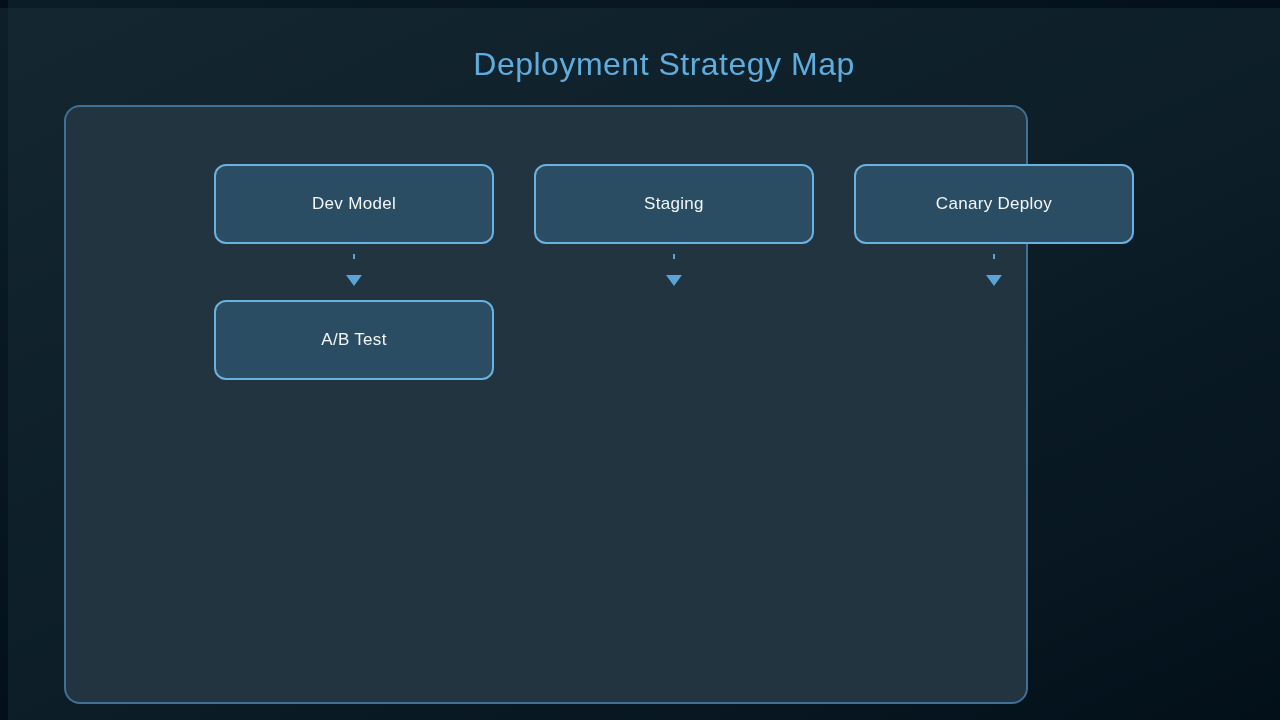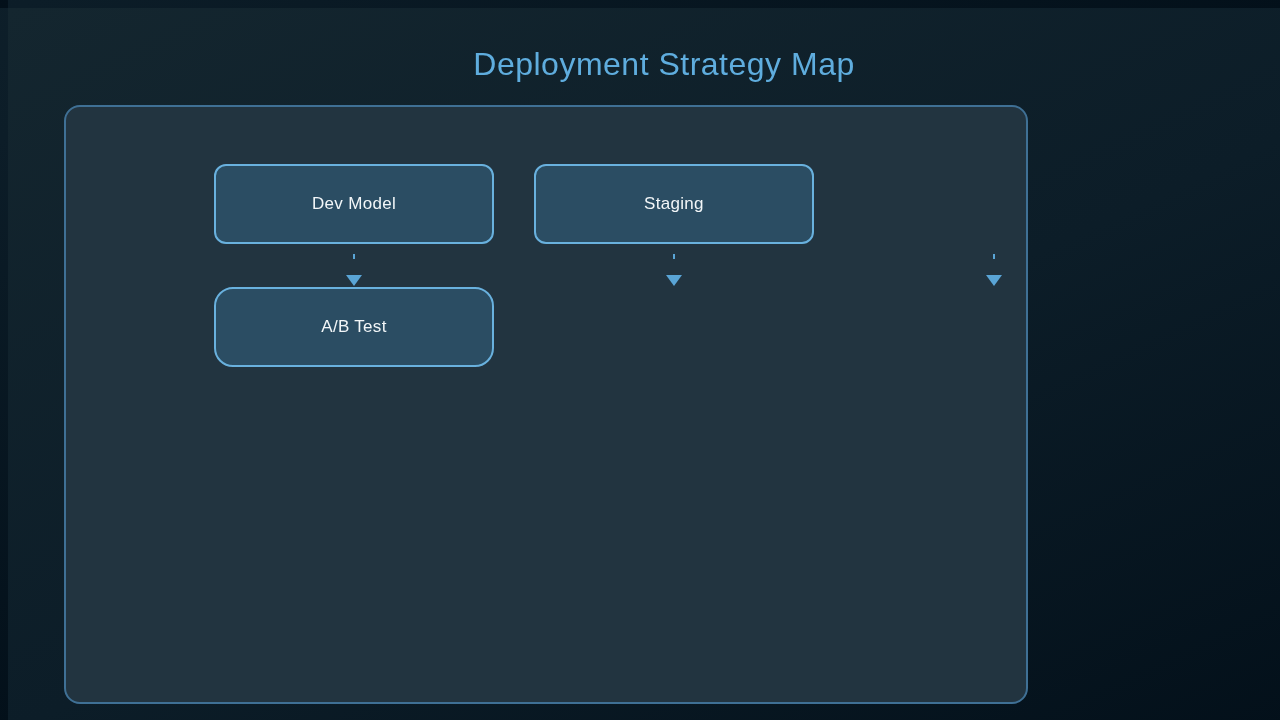--- a/index.html
+++ b/index.html
@@ -51,21 +51,21 @@
     border-radius: 12px;
     display: flex;
     align-items: center;
     justify-content: center;
     color: var(--node-text, #f2f6f8);
     font-size: 17px;
     letter-spacing: 0.3px;
   }
 
   .node.row-top    { top: 49px; }
-  .node.row-bottom { top: 172px; border-radius: 19px; }
+  .node.row-bottom { top: 185px; }
 
   .col-0 { left: 140px; }
   .col-1 { left: 460px; align-items: center; }
   .col-2 { left: 780px; }
 
   .arrow {
     position: absolute;
     top: 131px;
     height: 48px;
     width: 16px;
@@ -110,18 +110,21 @@
   </div>
 
   <div class="node row-top col-1">
     <span>Staging</span>
   </div>
   <div class="arrow arrow-at-1">
     <div class="shaft"></div>
     <div class="head"></div>
   </div>
 
+  <div class="node row-top col-2">
+    <span>Canary Deploy</span>
+  </div>
   <div class="arrow arrow-at-2">
     <div class="shaft"></div>
     <div class="head"></div>
   </div>
 
 </div>
 
 </body></html>

